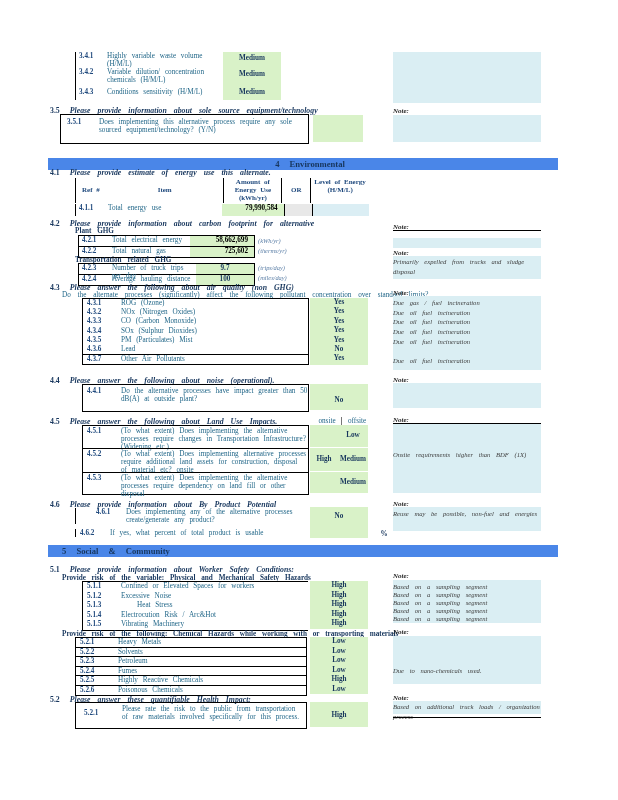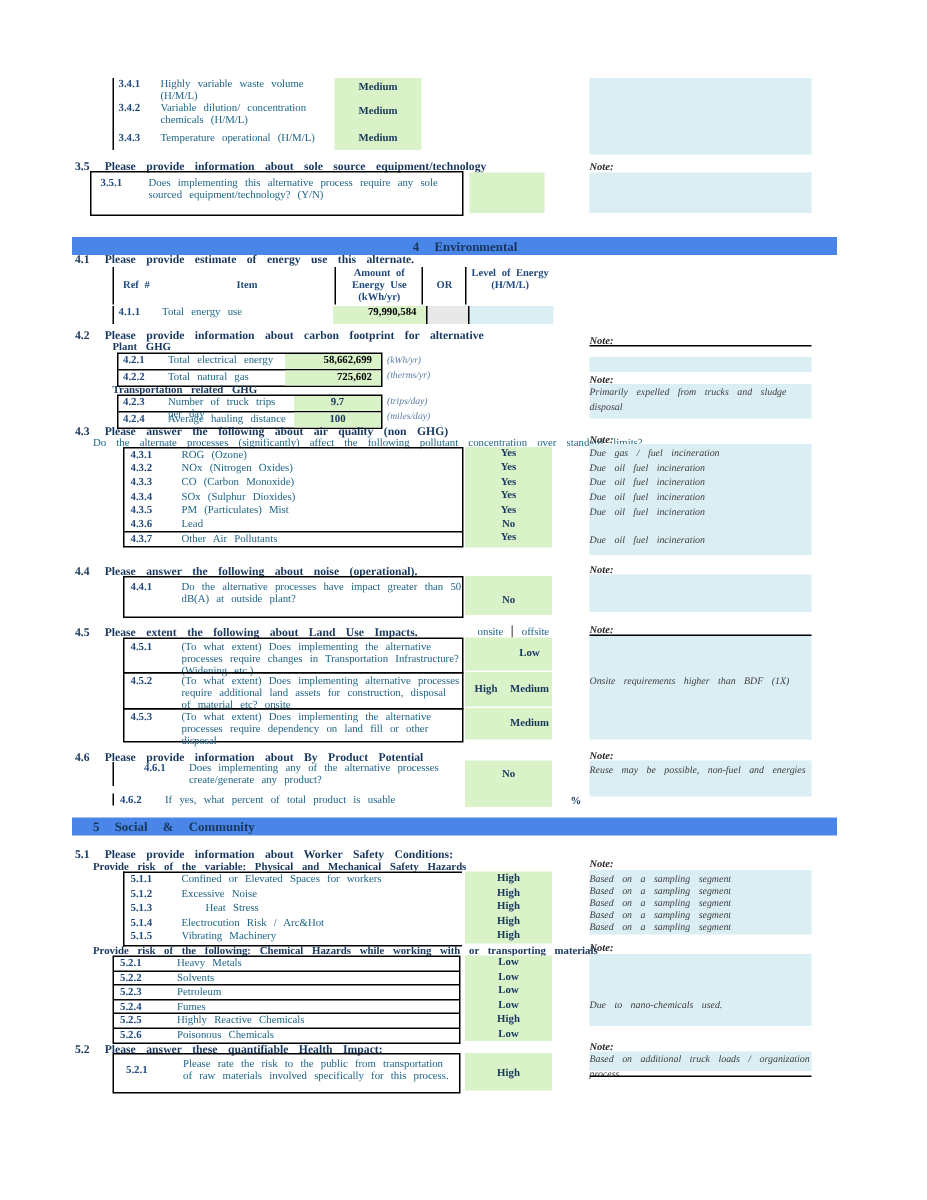--- a/index.html
+++ b/index.html
@@ -1,21 +1,21 @@
 <!DOCTYPE html>
 <html><head>
 <meta charset="utf-8">
 <style>
   html,body{margin:0;padding:0;background:#fff;}
   #page{position:relative;width:618px;height:800px;background:#fff;overflow:hidden;
         font-family:"Liberation Serif",serif;color:#1f497d;}
   .abs{position:absolute;}
   .ref{font-weight:bold;color:#1f497d;font-size:7.2px;}
   .lbl{color:#1f6587;font-size:7.2px;word-spacing:3px;}
-  .qt{color:#17365d;font-weight:bold;font-size:7.8px;word-spacing:5px;}
+  .qt{color:#17365d;font-weight:bold;font-size:7.8px;word-spacing:5px;font-style:italic;}
   .qnum{color:#17365d;font-weight:bold;font-size:7.8px;margin-right:10px;}
   .sub{color:#17365d;font-weight:bold;font-size:7.2px;word-spacing:4px;}
   .bar{background:#4a86e8;color:#17365d;font-weight:bold;font-size:8.6px;
        padding:1px 0 1px 14px;word-spacing:8px;}
   .green{background:#d9f2c8;}
   .blue{background:#daeef3;}
   .ansline{color:#17365d;font-weight:bold;font-size:7.2px;text-align:center;}
   .val{color:#000;font-weight:bold;font-size:7.2px;text-align:right;padding-right:6px;}
   .unit{color:#5a7ea6;font-style:italic;font-size:6.4px;}
   .notelbl{color:#262626;font-style:italic;font-size:7px;font-weight:bold;}
@@ -35,21 +35,21 @@
     <div class="frow" style="height:16px;">
       <span class="ref" style="width:28px;padding-left:3px;">3.4.1</span>
       <span class="lbl" style="flex:1;">Highly variable waste volume (H/M/L)</span>
     </div>
     <div class="frow" style="height:20px;">
       <span class="ref" style="width:28px;padding-left:3px;">3.4.2</span>
       <span class="lbl" style="flex:1;">Variable dilution/ concentration chemicals (H/M/L)</span>
     </div>
     <div class="frow" style="height:12px;">
       <span class="ref" style="width:28px;padding-left:3px;">3.4.3</span>
-      <span class="lbl" style="flex:1;">Temperature operational (H/M/L)</span>
+      <span class="lbl" style="flex:1;">Conditions sensitivity (H/M/L)</span>
     </div>
   </div>
   <div class="abs green" style="left:223px;top:52px;width:58px;height:48px;">
     <div class="ansline" style="height:16px;padding-top:2px;">Medium</div>
     <div class="ansline" style="height:18px;">Medium</div>
     <div class="ansline" style="height:12px;">Medium</div>
   </div>
 
   <div class="abs frow" style="left:50px;top:106px;width:330px;">
     <span class="qnum">3.5</span>
@@ -188,21 +188,21 @@
   <div class="abs box frow" style="left:82px;top:384px;width:225px;height:26px;">
     <span class="ref" style="width:34px;padding:2px 0 0 4px;">4.4.1</span>
     <span class="lbl" style="flex:1;padding-top:2px;">Do the alternative processes have impact greater than 50 dB(A) at outside plant?</span>
   </div>
   <div class="abs green ansline" style="left:310px;top:384px;width:58px;height:26px;padding-top:12px;box-sizing:border-box;">No</div>
   <div class="abs notelbl" style="left:393px;top:376px;">Note:</div>
   <div class="abs blue" style="left:393px;top:383px;width:148px;height:25px;"></div>
 
   <div class="abs frow" style="left:50px;top:417px;width:260px;">
     <span class="qnum">4.5</span>
-    <span class="qt">Please extent the following about Land Use Impacts.</span>
+    <span class="qt">Please answer the following about Land Use Impacts.</span>
   </div>
   <div class="abs lbl" style="left:313px;top:417px;width:28px;text-align:center;border-right:1px solid #777;">onsite</div>
   <div class="abs lbl" style="left:343px;top:417px;width:28px;text-align:center;">offsite</div>
 
   <div class="abs box frow" style="left:82px;top:425px;width:225px;height:22px;">
     <span class="ref" style="width:34px;padding:1px 0 0 4px;">4.5.1</span>
     <span class="lbl" style="flex:1;padding-top:1px;">(To what extent) Does implementing the alternative processes require changes in Transportation Infrastructure? (Widening etc.)</span>
   </div>
   <div class="abs green frow" style="left:310px;top:425px;width:58px;height:22px;">
     <span class="ansline" style="width:28px;padding-top:6px;"></span>

